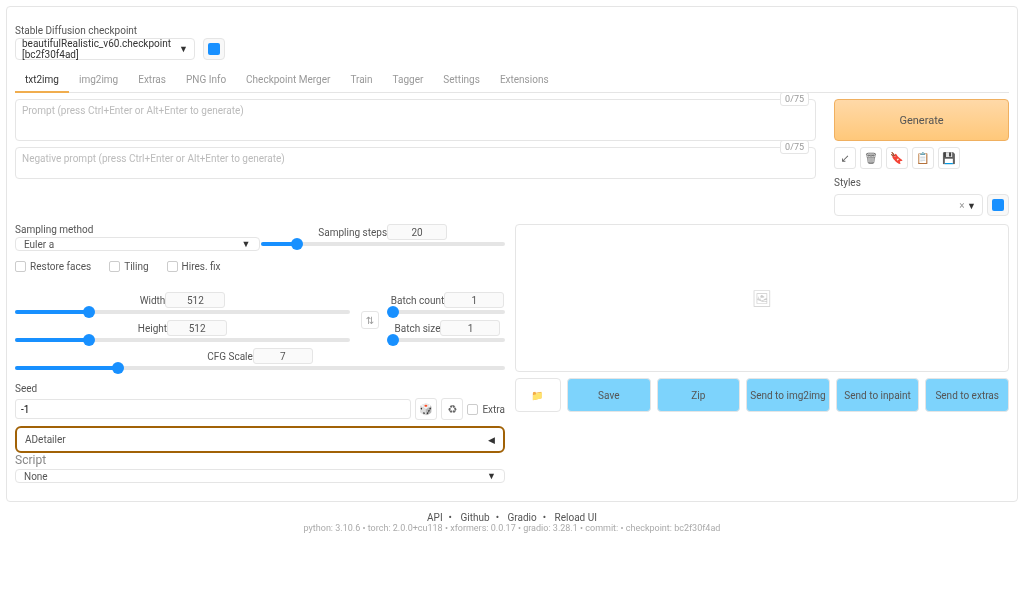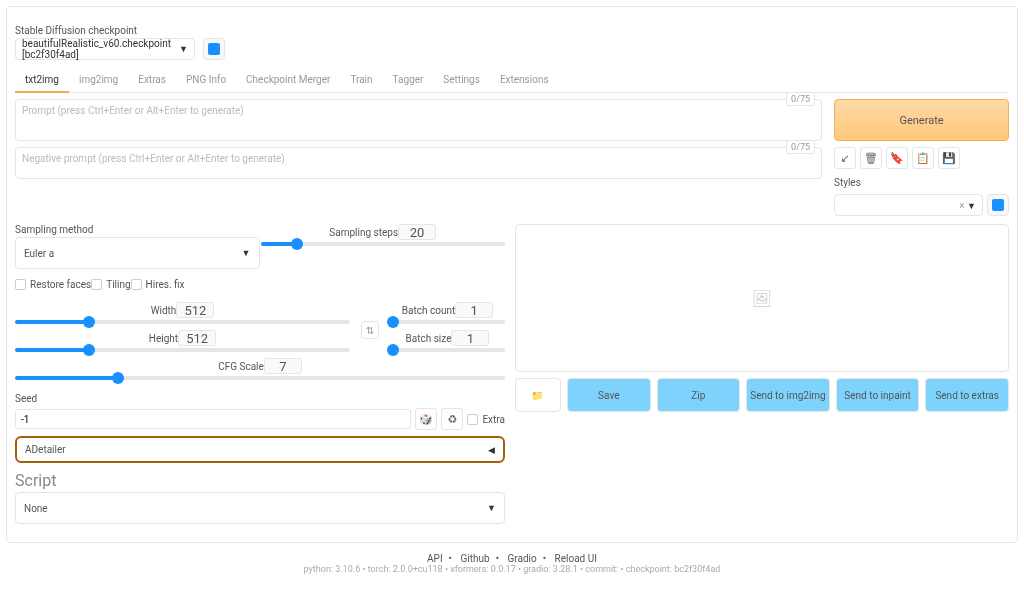--- a/index.html
+++ b/index.html
@@ -6,59 +6,59 @@
 body{background:#fff;color:#333;font-size:11px;padding:6px;width:1024px;height:598px;overflow:hidden}
 .app{border:1px solid #e5e5e5;border-radius:4px;padding:18px 8px}
 .top-label{font-size:10px;color:#555;margin-bottom:2px}
 .top-row{display:flex;align-items:center;gap:8px;margin-bottom:8px}
 .checkpoint-select{width:180px;height:22px;border:1px solid #e5e5e5;border-radius:4px;display:flex;align-items:center;justify-content:space-between;padding:0 6px;font-size:10px;color:#333;background:#fff}
 .blue-btn{width:22px;height:22px;border:1px solid #e5e5e5;border-radius:4px;display:flex;align-items:center;justify-content:center;background:#f8f8f8}
 .blue-icon{width:12px;height:12px;background:#1890ff;border-radius:2px}
 .tabs{display:flex;border-bottom:1px solid #e5e5e5;margin-bottom:6px}
 .tab{padding:6px 10px;color:#999;font-size:10px;cursor:pointer}
 .tab.active{color:#333;border-bottom:2px solid #f0ad4e;margin-bottom:-1px}
-.main-row{display:flex;gap:12px}
+.main-row{display:flex;gap:18px}
 .left-col{flex:1}
 .right-col{width:175px;display:flex;flex-direction:column;gap:6px}
 .prompt-box{position:relative;border:1px solid #e5e5e5;border-radius:4px;height:42px;padding:4px 6px;margin-bottom:6px}
 .prompt-box.small{height:32px}
 .prompt-ph{color:#bbb;font-size:10px}
 .token-badge{position:absolute;top:-8px;right:6px;background:#fff;border:1px solid #e5e5e5;border-radius:3px;padding:1px 4px;font-size:9px;color:#999}
 .generate-btn{width:100%;height:42px;background:linear-gradient(#ffd9a8,#ffc87a);border:1px solid #f0b060;border-radius:4px;display:flex;align-items:center;justify-content:center;color:#555;font-size:11px}
 .icon-row{display:flex;gap:4px}
 .small-icon-btn{width:22px;height:22px;border:1px solid #e5e5e5;border-radius:3px;display:flex;align-items:center;justify-content:center;font-size:11px;color:#666}
 .styles-label{font-size:10px;color:#555;margin-top:2px}
 .styles-box{display:flex;align-items:center;gap:4px}
 .styles-select{flex:1;height:22px;border:1px solid #e5e5e5;border-radius:4px;display:flex;align-items:center;justify-content:flex-end;padding:0 6px;font-size:10px;color:#999}
 .controls{display:flex;gap:10px;margin-top:8px}
 .controls-left{flex:0 0 490px}
 .controls-right{flex:1}
 .row-slider{display:flex;flex-direction:column;margin-bottom:6px}
 .slider-label-row{display:flex;justify-content:center;align-items:center;margin-bottom:2px}
 .slider-label{font-size:10px;color:#555}
-.slider-val{width:38px;height:16px;border:1px solid #e5e5e5;border-radius:3px;display:flex;align-items:center;justify-content:center;font-size:13px;color:#555;background:#fafafa}
+.slider-val{width:60px;height:16px;border:1px solid #e5e5e5;border-radius:3px;display:flex;align-items:center;justify-content:center;font-size:10px;color:#555;background:#fafafa}
 .slider-track{position:relative;height:4px;background:#e5e5e5;border-radius:2px;width:100%}
 .slider-fill{position:absolute;height:4px;background:#1890ff;border-radius:2px}
 .slider-thumb{position:absolute;width:12px;height:12px;background:#1890ff;border-radius:50%;top:-4px;transform:translateX(-50%)}
 .half-row{display:flex;gap:1px}
 .half{flex:1}
-.check-row{display:flex;gap:0;margin-bottom:12px}
+.check-row{display:flex;gap:18px;margin-bottom:20px}
 .chk{display:flex;align-items:center;gap:4px;font-size:10px;color:#555}
 .chk-box{width:11px;height:11px;border:1px solid #ccc;border-radius:2px;background:#fff}
 .two-col-area{display:flex;gap:10px}
 .wh-col{flex:1}
 .swap-col{width:20px;display:flex;align-items:center;justify-content:center}
 .swap-btn{width:18px;height:18px;border:1px solid #e5e5e5;border-radius:3px;display:flex;align-items:center;justify-content:center;font-size:10px;color:#999}
 .batch-col{width:115px}
 .seed-row{display:flex;gap:4px;align-items:center;margin-top:4px}
 .seed-input{flex:1;height:20px;border:1px solid #e5e5e5;border-radius:3px;padding:0 5px;font-size:10px;background:#fff}
 .accordion{border:2px solid #a16207;border-radius:6px;padding:6px 8px;display:flex;justify-content:space-between;align-items:center;margin-top:6px}
 .accordion-title{font-size:10px;color:#555}
-.script-label{font-size:16px;color:#888;margin-top:8px}
-.script-select{height:32px;border:1px solid #e5e5e5;border-radius:4px;display:flex;align-items:center;justify-content:space-between;padding:0 8px;font-size:10px;color:#555;width:100%;margin-top:2px}
+.script-label{font-size:12px;color:#888;margin-top:0}
+.script-select{height:14px;border:1px solid #e5e5e5;border-radius:4px;display:flex;align-items:center;justify-content:space-between;padding:0 8px;font-size:10px;color:#555;width:100%;margin-top:2px}
 .preview{border:1px solid #e5e5e5;border-radius:4px;height:148px;display:flex;align-items:center;justify-content:center;color:#ccc;margin-bottom:6px}
 .action-row{display:flex;gap:6px}
 .action-btn{flex:1;height:34px;border:1px solid #e5e5e5;border-radius:4px;background:#7dd3fc;display:flex;align-items:center;justify-content:center;font-size:10px;color:#555;text-align:center;line-height:1.1}
 .folder-btn{background:#fff;flex:0 0 46px}
 .footer{text-align:center;margin-top:10px;font-size:10px;color:#555}
 .footer-links span{margin:0 6px}
 .footer-sub{font-size:9px;color:#aaa;margin-top:0}
 .icon-img{font-size:11px}
 .tri{font-size:9px;color:#333}
 </style>

